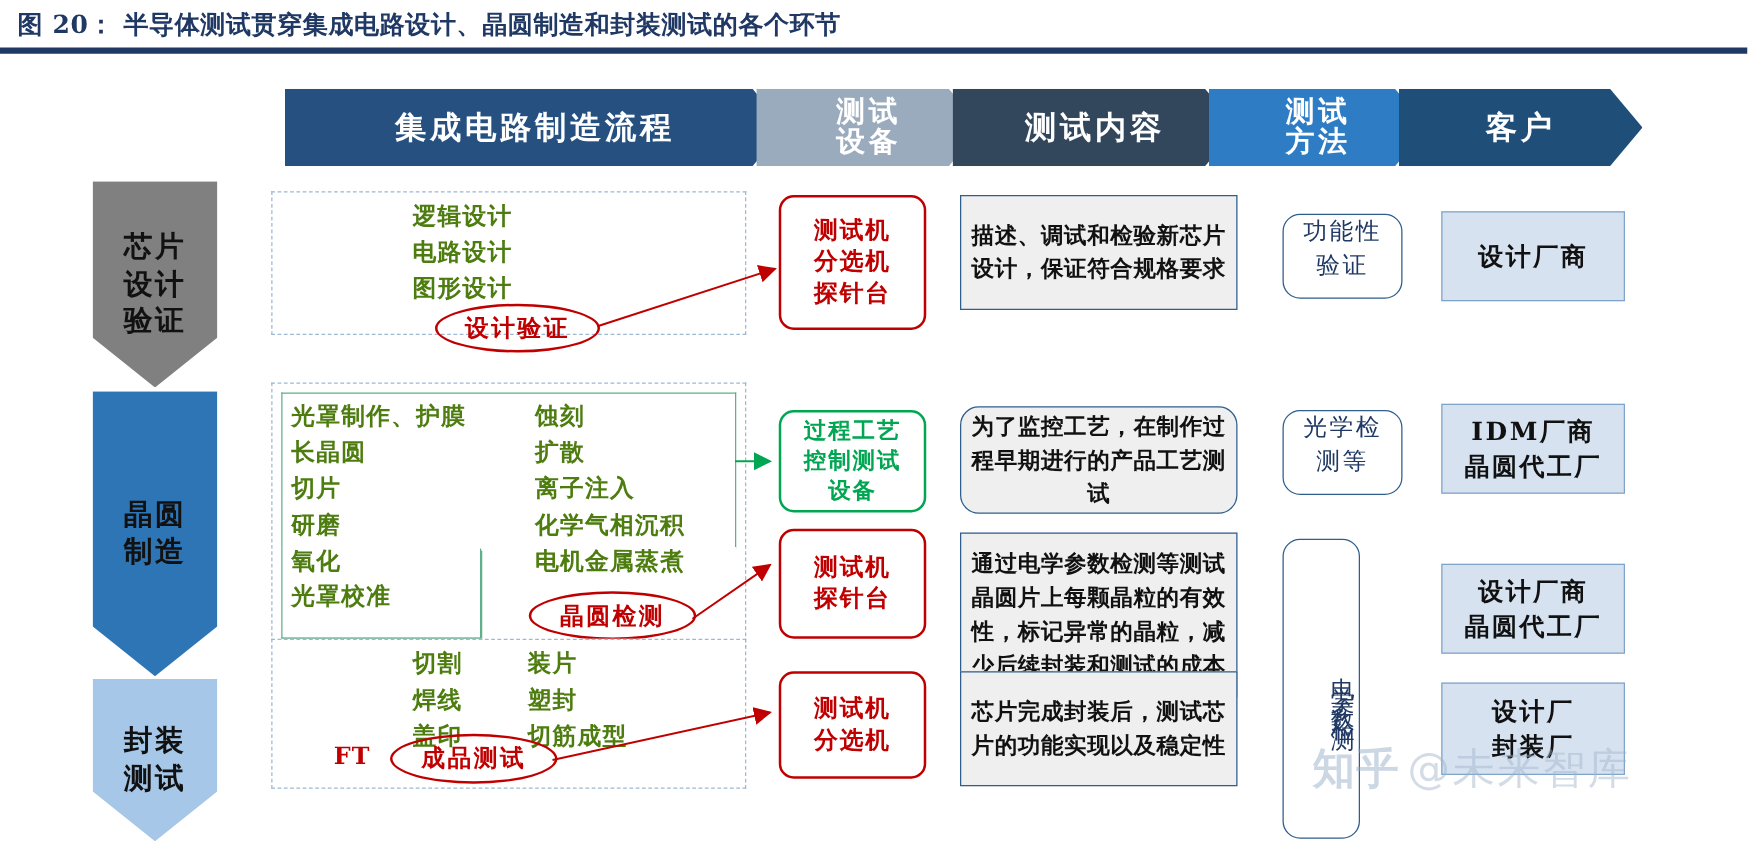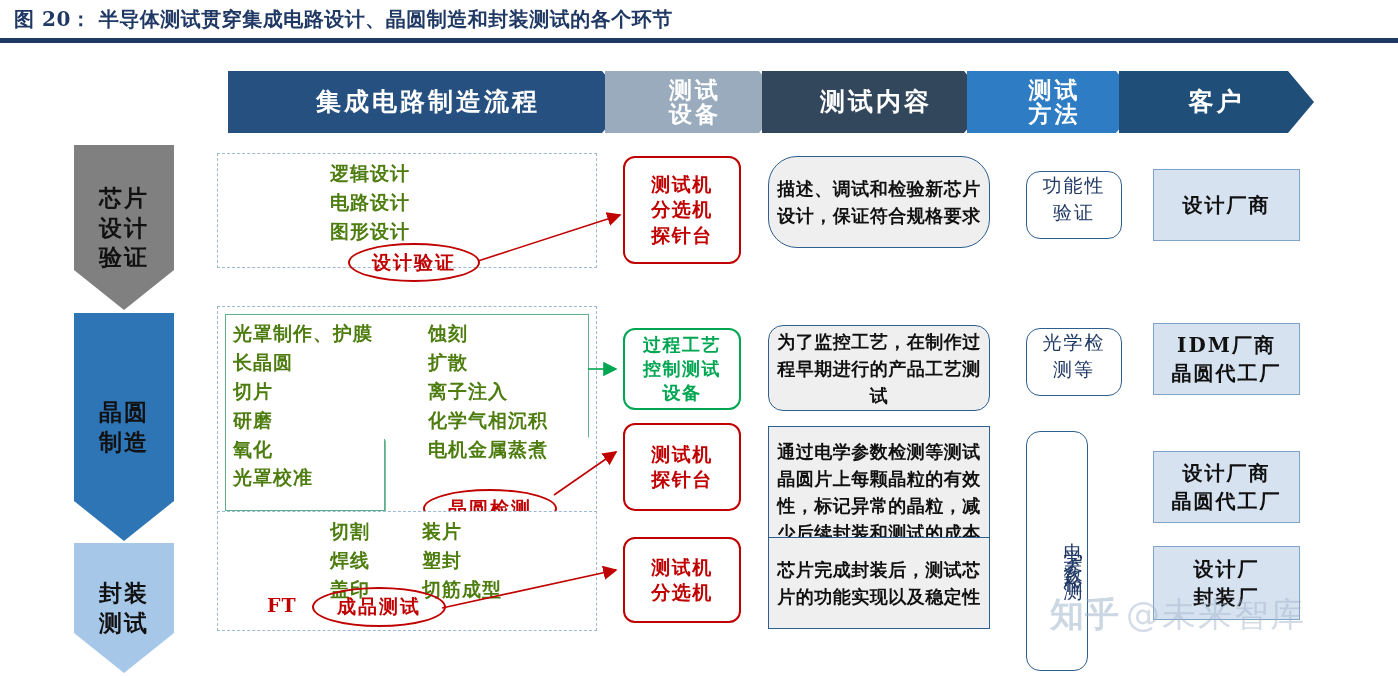--- a/index.html
+++ b/index.html
@@ -229,21 +229,21 @@
     </defs>
     <path d="M8,58 L150,12" stroke="#C00000" stroke-width="1.6" fill="none" marker-end="url(#ar1)"></path>
   </svg>
 
   <div class="equip red" style="left:623px;top:113px;width:118px;height:108px;white-space:pre-line;">
     <span>测试机
 分选机
 探针台</span>
   </div>
 
-  <div class="content-box" style="left:768px;top:113px;width:222px;height:92px;border-radius:29px;">
+  <div class="content-box" style="left:768px;top:113px;width:222px;height:92px;">
     <span>描述、调试和检验新芯片设计，保证符合规格要求</span>
   </div>
 
   <div class="method" style="left:1026px;top:128px;width:96px;height:68px;white-space:pre-line;">
     <span>功能性
 验证</span>
   </div>
 
   <div class="customer" style="left:1153px;top:126px;width:147px;height:72px;white-space:pre-line;">
     <span>设计厂商</span>
@@ -270,21 +270,21 @@
     </div>
     <div class="col" style="margin-left:31px;">
       <span>蚀刻</span>
       <span>扩散</span>
       <span>离子注入</span>
       <span>化学气相沉积</span>
       <span>电机金属蒸煮</span>
     </div>
   </div>
 
-  <div class="red-oval" style="left:423px;top:446px;width:130px;height:35px;">
+  <div class="red-oval" style="left:423px;top:430px;width:130px;height:35px;">
     <span>晶圆检测</span>
   </div>
 
   <div class="red-label" style="left:480px;top:477px;">
     <span>CP</span>
   </div>
 
   <svg class="conn" style="left:588px;top:316px;width:40px;height:20px;" viewBox="0 0 40 20">
     <defs>
       <marker id="ar2g" markerWidth="9" markerHeight="9" refX="8" refY="4.5" orient="auto">

